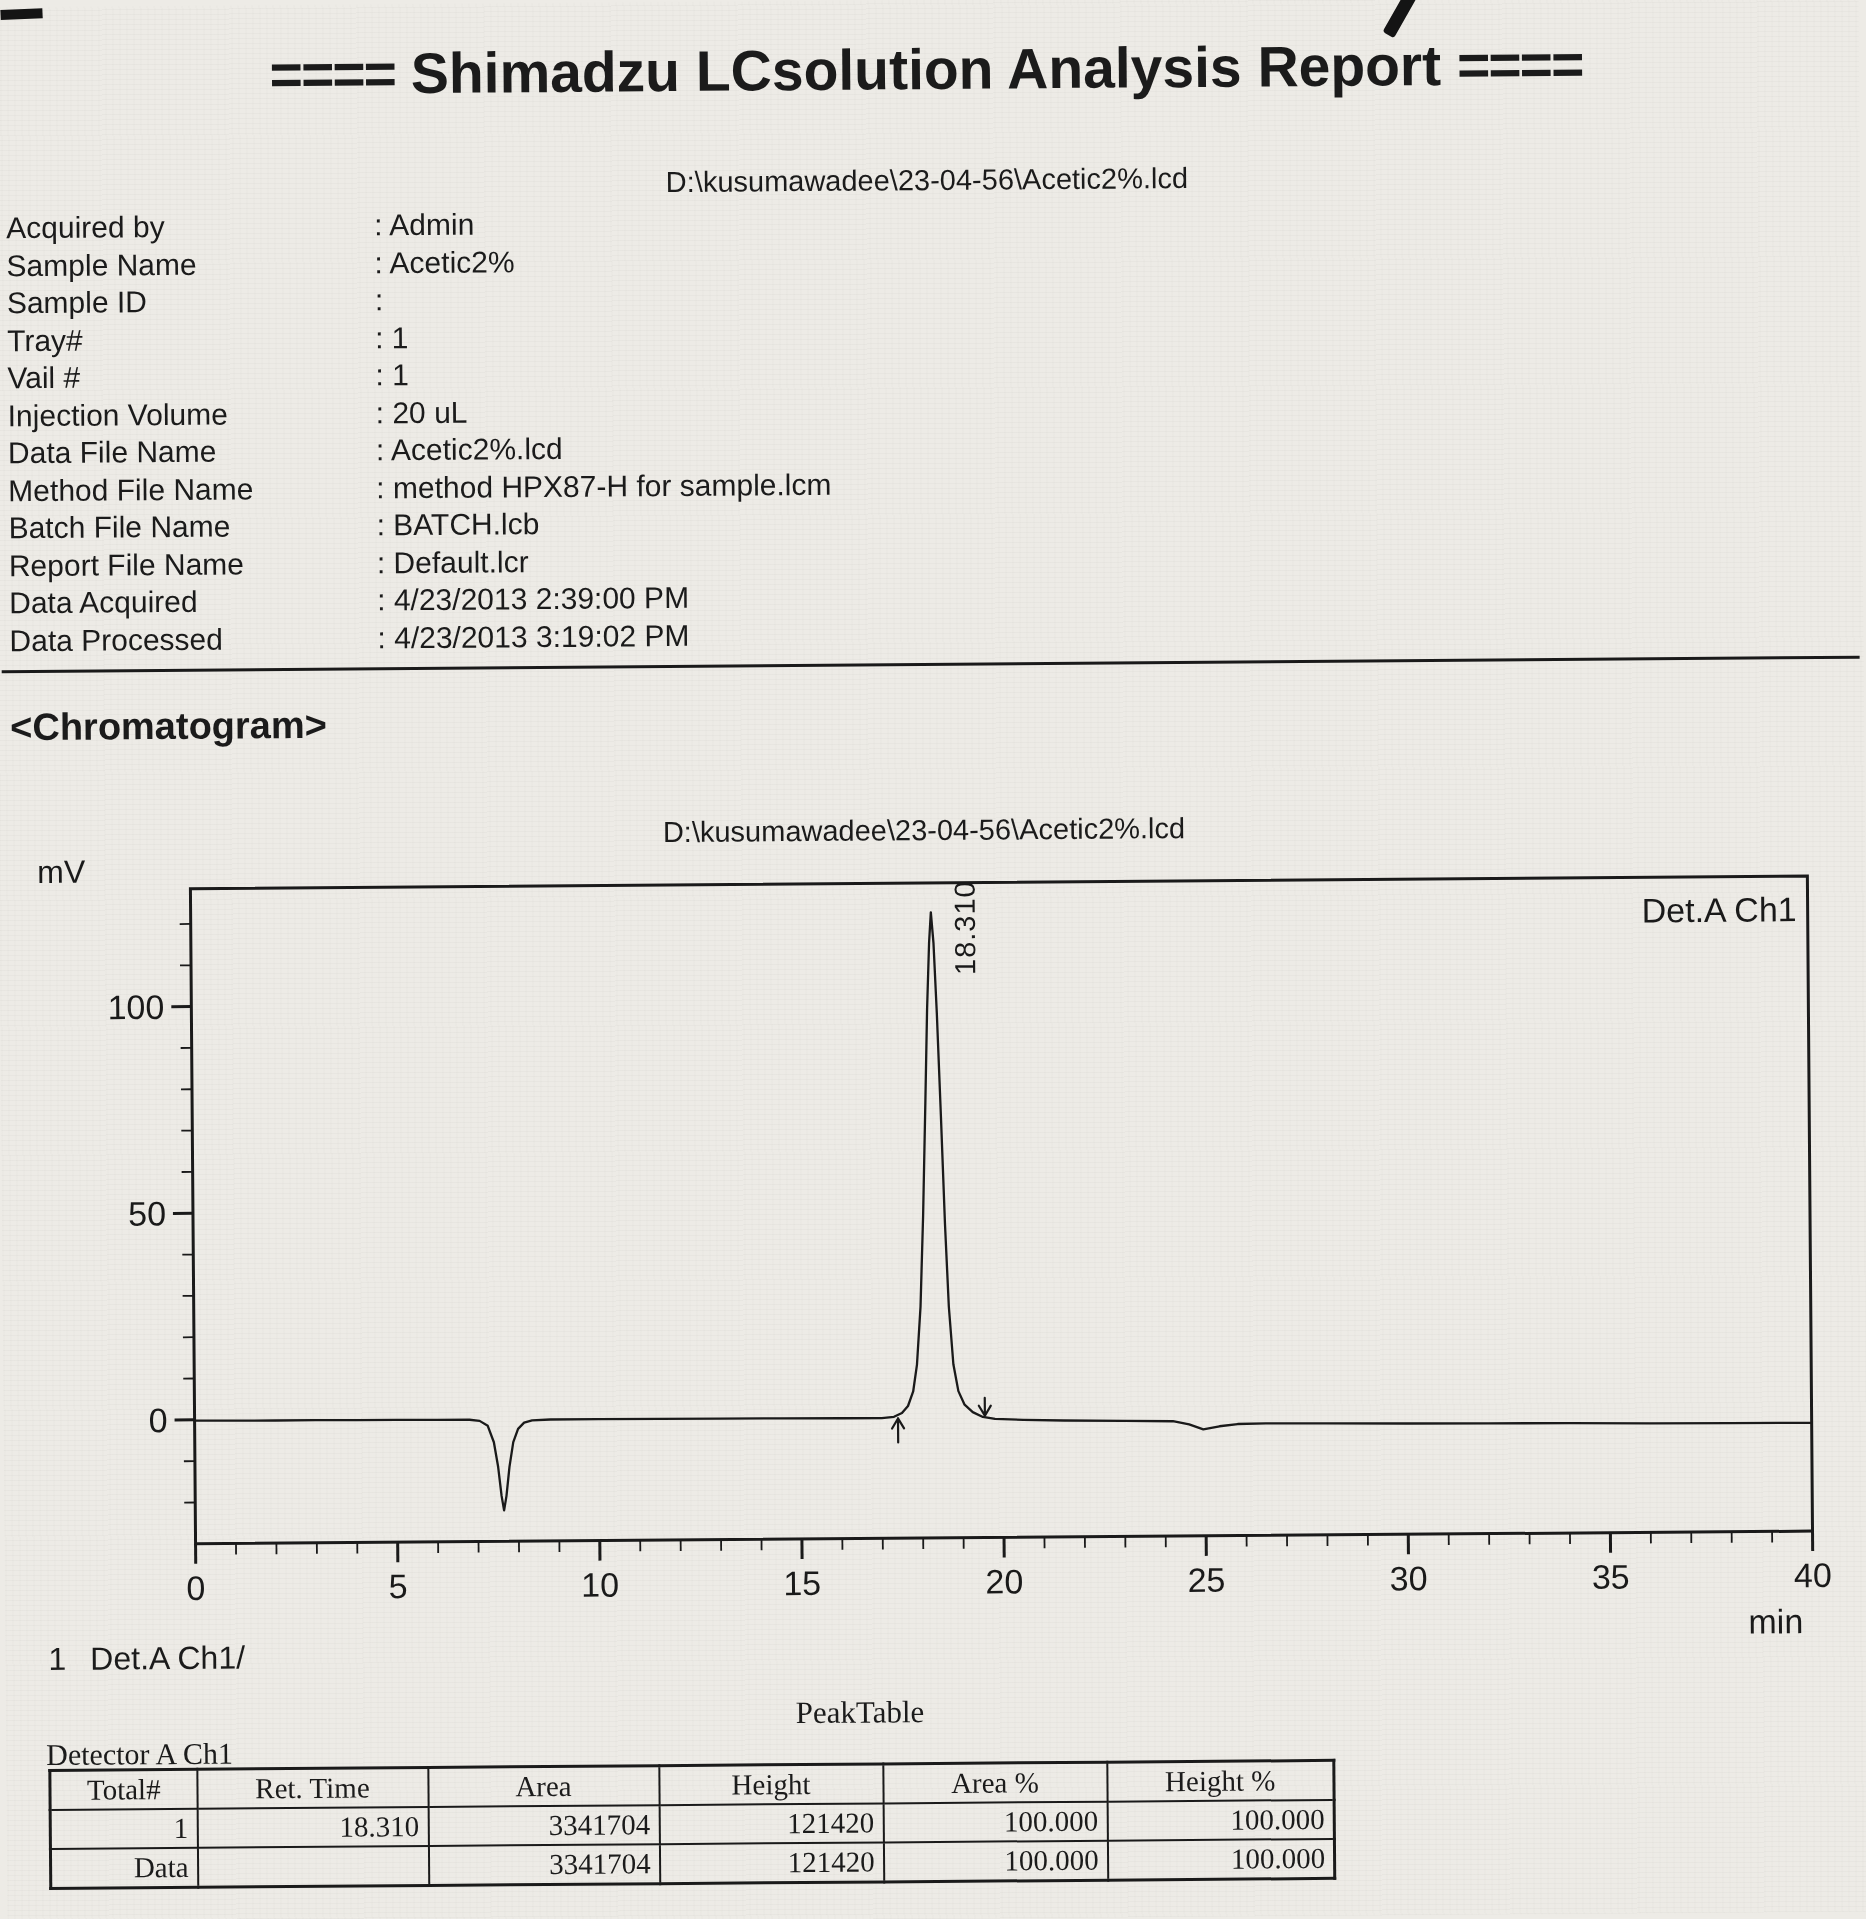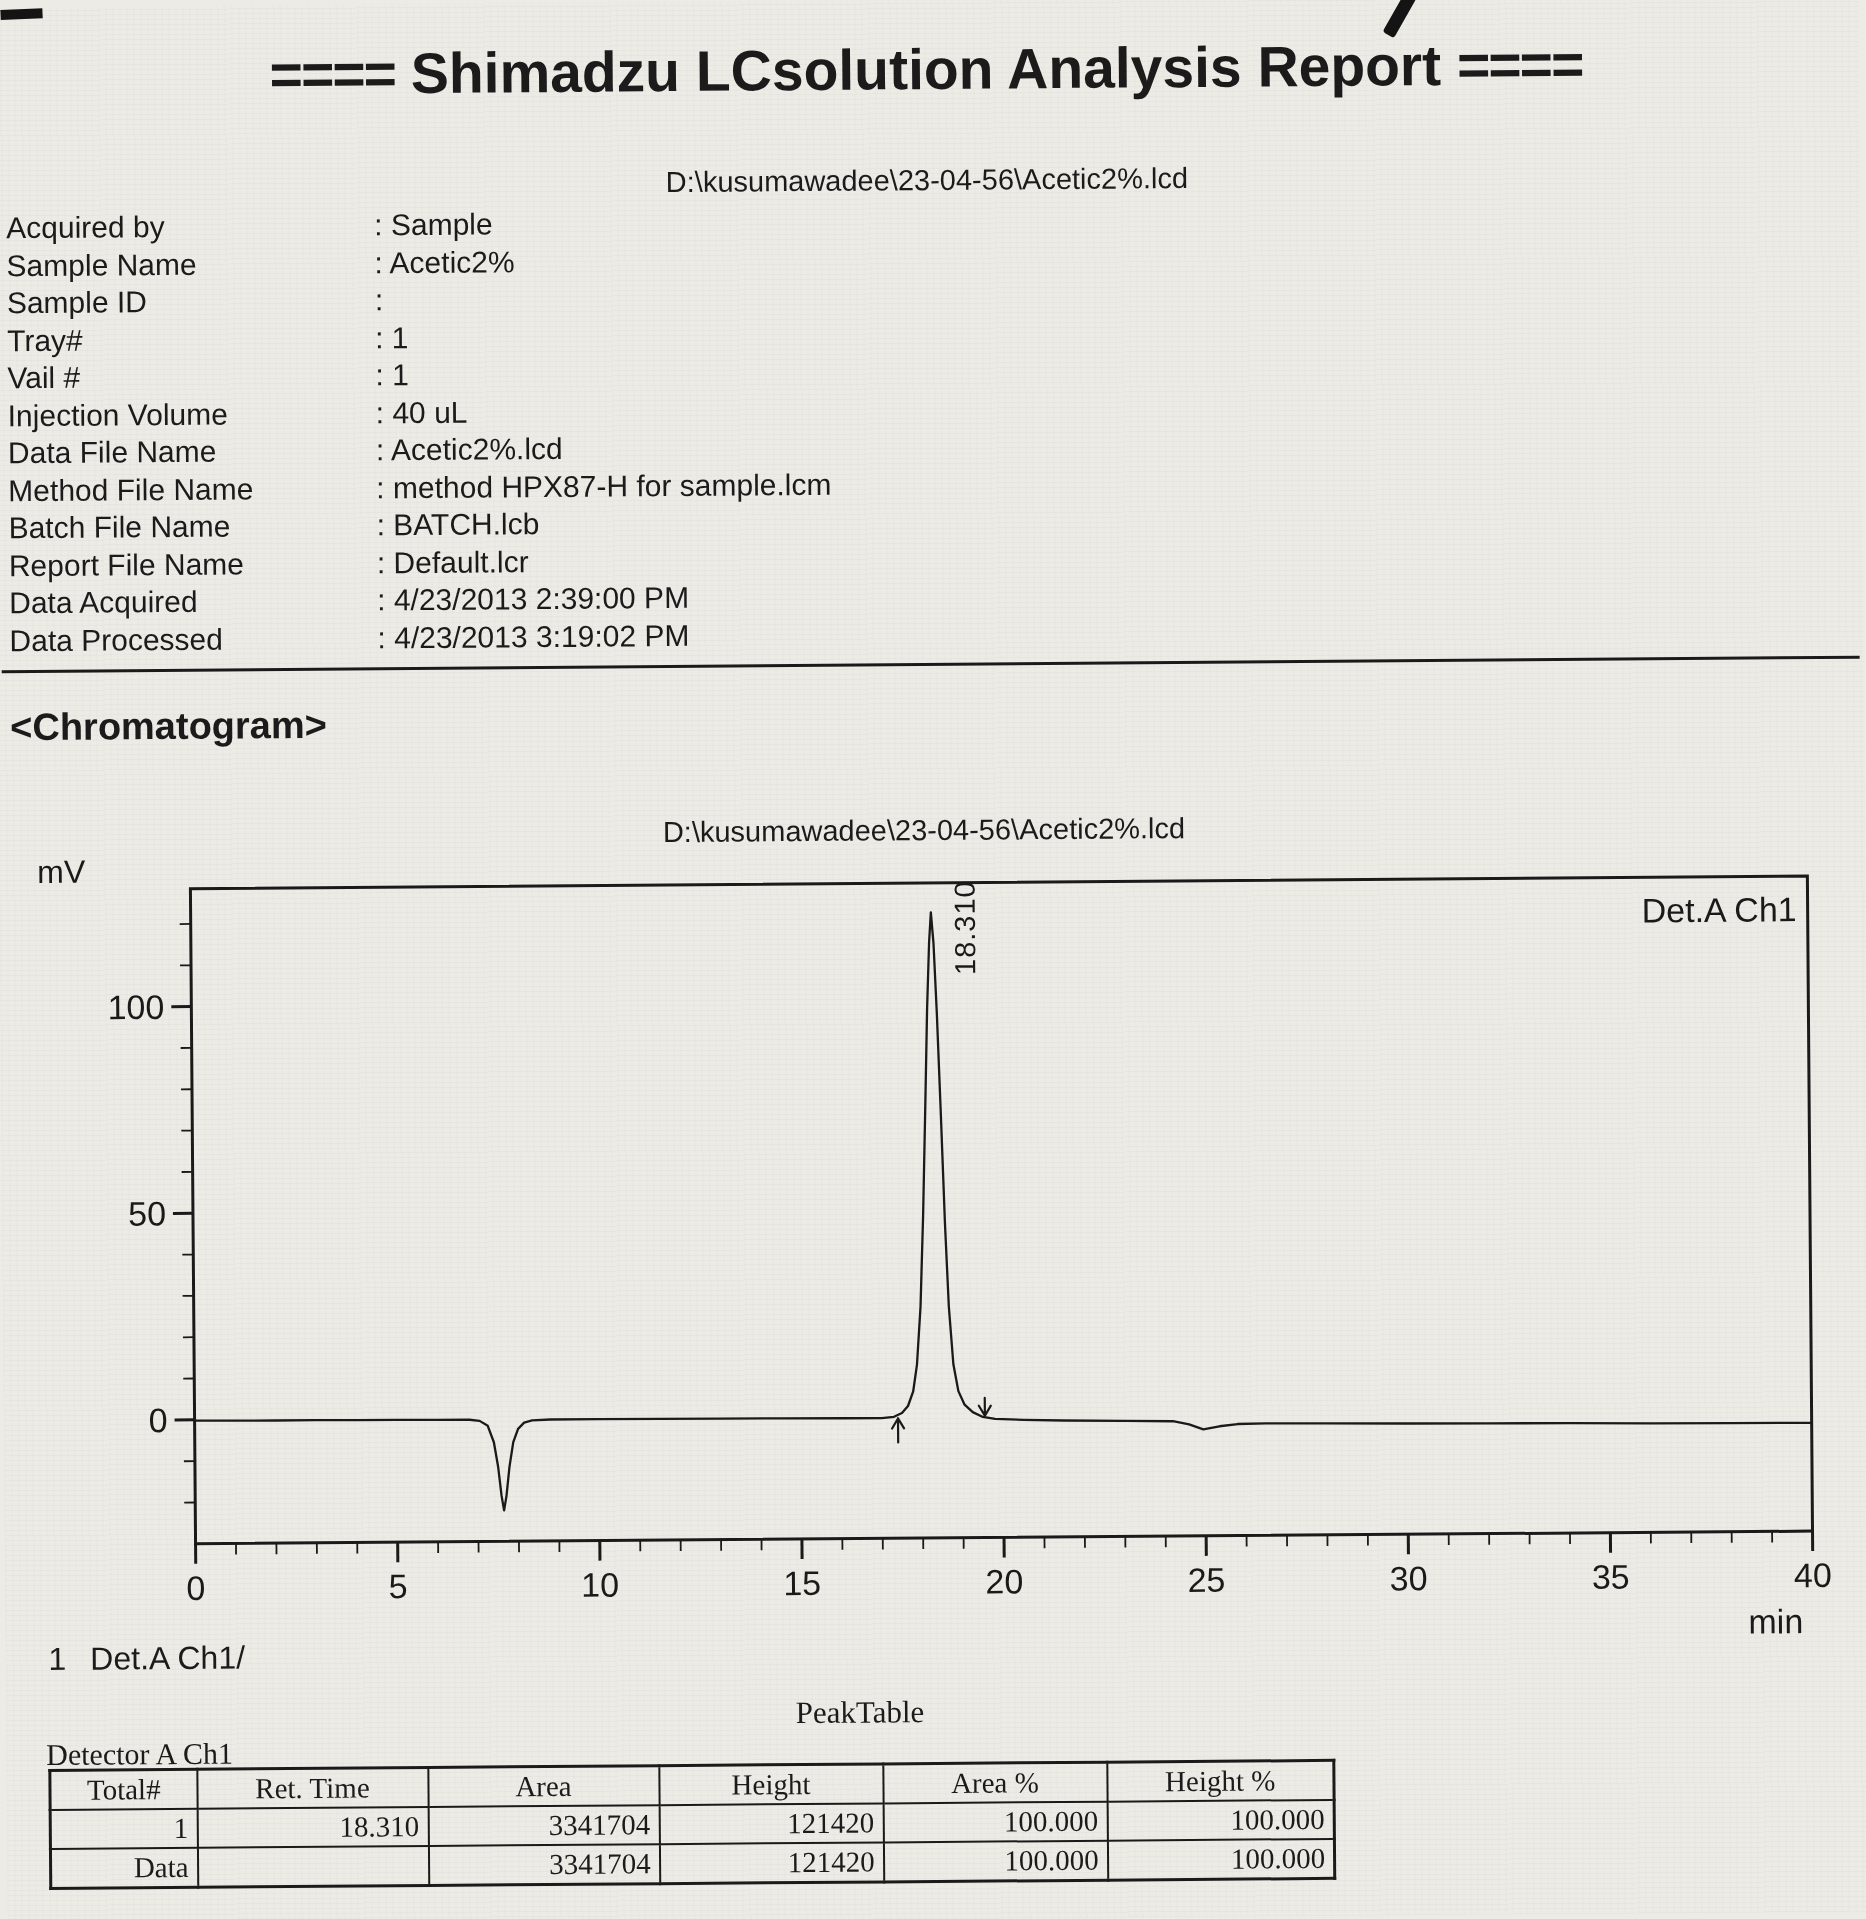--- a/index.html
+++ b/index.html
@@ -66,26 +66,26 @@
 
 <div class="page">
   <div class="artifact tl"></div>
   <div class="artifact tr"></div>
 
   <div class="title"><span class="eq">====</span><span class="title-main">Shimadzu LCsolution Analysis Report</span><span class="eq">====</span></div>
 
   <div class="path1">D:\kusumawadee\23-04-56\Acetic2%.lcd</div>
 
   <div class="meta">
-      <div class="meta-row"><span class="meta-label">Acquired by</span><span class="meta-value">: Sample</span></div>
+      <div class="meta-row"><span class="meta-label">Acquired by</span><span class="meta-value">: Admin</span></div>
       <div class="meta-row"><span class="meta-label">Sample Name</span><span class="meta-value">: Acetic2%</span></div>
       <div class="meta-row"><span class="meta-label">Sample ID</span><span class="meta-value">: </span></div>
       <div class="meta-row"><span class="meta-label">Tray#</span><span class="meta-value">: 1</span></div>
       <div class="meta-row"><span class="meta-label">Vail #</span><span class="meta-value">: 1</span></div>
-      <div class="meta-row"><span class="meta-label">Injection Volume</span><span class="meta-value">: 40 uL</span></div>
+      <div class="meta-row"><span class="meta-label">Injection Volume</span><span class="meta-value">: 20 uL</span></div>
       <div class="meta-row"><span class="meta-label">Data File Name</span><span class="meta-value">: Acetic2%.lcd</span></div>
       <div class="meta-row"><span class="meta-label">Method File Name</span><span class="meta-value">: method HPX87-H for sample.lcm</span></div>
       <div class="meta-row"><span class="meta-label">Batch File Name</span><span class="meta-value">: BATCH.lcb</span></div>
       <div class="meta-row"><span class="meta-label">Report File Name</span><span class="meta-value">: Default.lcr</span></div>
       <div class="meta-row"><span class="meta-label">Data Acquired</span><span class="meta-value">: 4/23/2013 2:39:00 PM</span></div>
       <div class="meta-row"><span class="meta-label">Data Processed</span><span class="meta-value">: 4/23/2013 3:19:02 PM</span></div>
     </div>
 
   <div class="sep"></div>
 

